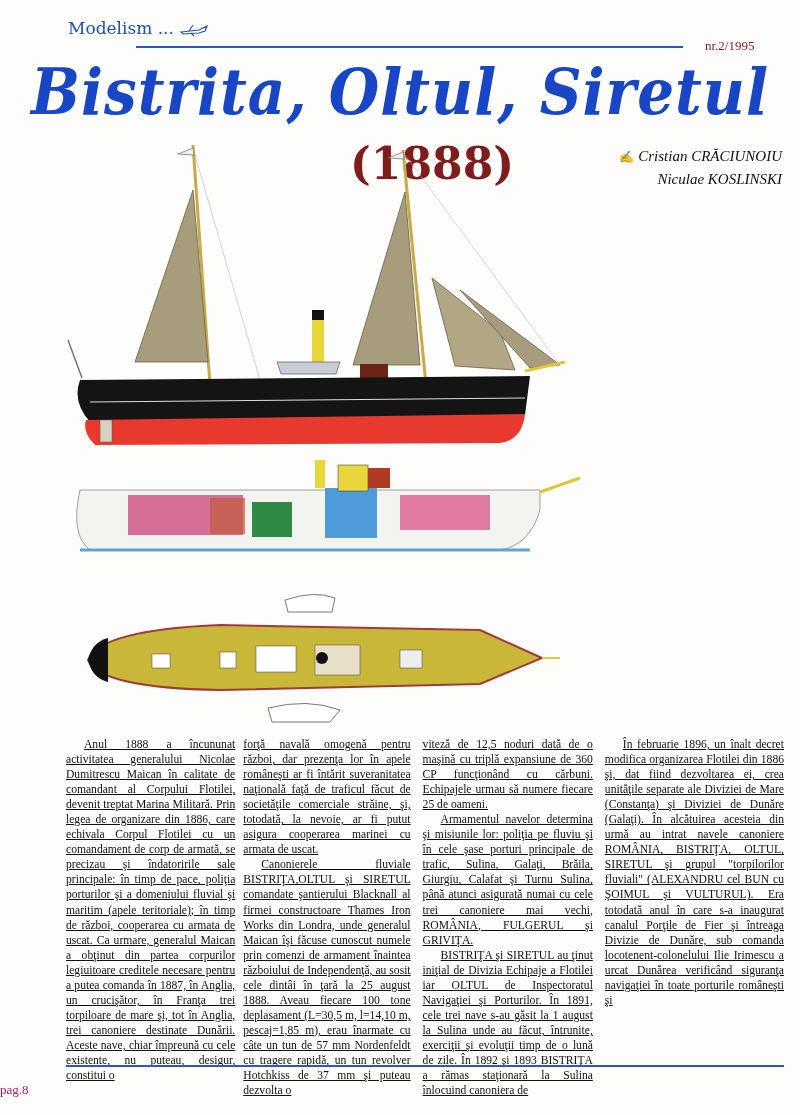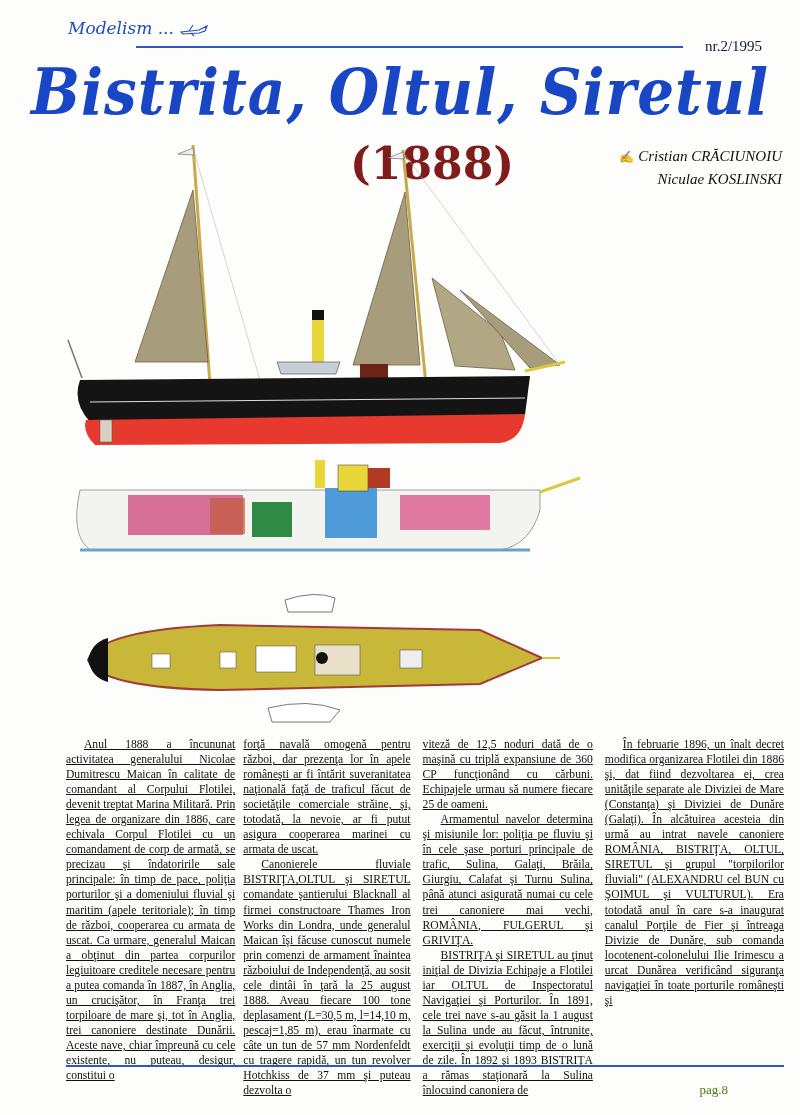--- a/index.html
+++ b/index.html
@@ -1,39 +1,39 @@
 <!DOCTYPE html>
 <html><head>
 <meta charset="utf-8">
 <style>
   html, body { margin: 0; padding: 0; }
   body {
     width: 800px; height: 1115px; background: #fdfdfb; position: relative; overflow: hidden;
     font-family: "Liberation Serif", serif; color: #111;
   }
-  .masthead { position: absolute; left: 68px; top: 18px; color: #1f4fb8; font-family: "DejaVu Serif", serif; font-style: italic; font-size: 17px; }
+  .masthead { position: absolute; left: 68px; top: 18px; color: #1f4fb8; font-family: "DejaVu Serif", serif; font-size: 17px; }
   .masthead .plane { display: inline-block; width: 30px; height: 14px; vertical-align: middle; }
   .header-rule { position: absolute; left: 136px; top: 46px; width: 320px; height: 3px; background: #2b58c2; width: 318px; }
   .header-rule { left: 136px; width: 319px; }
-  .issue { position: absolute; left: 705px; top: 38px; font-size: 15px; color: #0f172a; }
+  .issue { position: absolute; left: 705px; top: 38px; font-size: 13px; color: #7f1d1d; }
   .title { position: absolute; left: 0; width: 800px; top: 58px; text-align: center;
     font-family: "DejaVu Serif", serif; font-weight: bold; font-style: italic; font-size: 58px; color: #1846c4; letter-spacing: 1px; transform: scaleY(1.1); }
   .year { position: absolute; left: 350px; top: 138px; font-family: "DejaVu Serif", serif; font-weight: bold; font-size: 44px; color: #7f1d1d; }
   .authors { position: absolute; right: 18px; top: 145px; text-align: right; font-family: Liberation Serif, serif; font-style: italic; font-size: 15px; line-height: 22px; color: #111; }
   .authors .pen { font-style: normal; font-size: 12px; }
   .figures { position: absolute; left: 60px; top: 140px; width: 700px; height: 600px; }
   .columns { position: absolute; left: 66px; top: 737px; width: 718px; display: flex; gap: 0; }
   .col { width: 172px; margin-right: 8px; font-size: 11.6px; line-height: 15.05px; text-align: justify; hyphens: manual; }
   .col:nth-child(2) { width: 170px; margin-right: 12px; }
   .col:nth-child(3) { width: 173px; margin-right: 12px; }
   .col:nth-child(4) { width: 182px; margin-right: 0; }
   .col p { margin: 0; text-indent: 18px; text-decoration: underline; }
   .col p.cont { text-indent: 0; }
   .footer-rule { position: absolute; left: 66px; top: 1065px; width: 718px; height: 2px; background: #2b58c2; }
-  .page-number { position: absolute; left: 0; width: 728px; top: 1082px; text-align: right; font-size: 13px; color: #4d7c0f; }
+  .page-number { position: absolute; left: 0; width: 728px; top: 1082px; text-align: left; font-size: 13px; color: #be185d; }
 </style>
 </head>
 <body>
 
 <div class="masthead">
   <span>Modelism ...</span>
   <svg class="plane" viewBox="0 0 30 14">
     <path d="M2 9 L20 7 L28 3 L26 8 L20 10 L4 11 Z" fill="none" stroke="#1f4fb8" stroke-width="1.2"></path>
     <path d="M10 8 L14 2 M12 10 L15 13" stroke="#1f4fb8" stroke-width="1.1" fill="none"></path>
   </svg>

